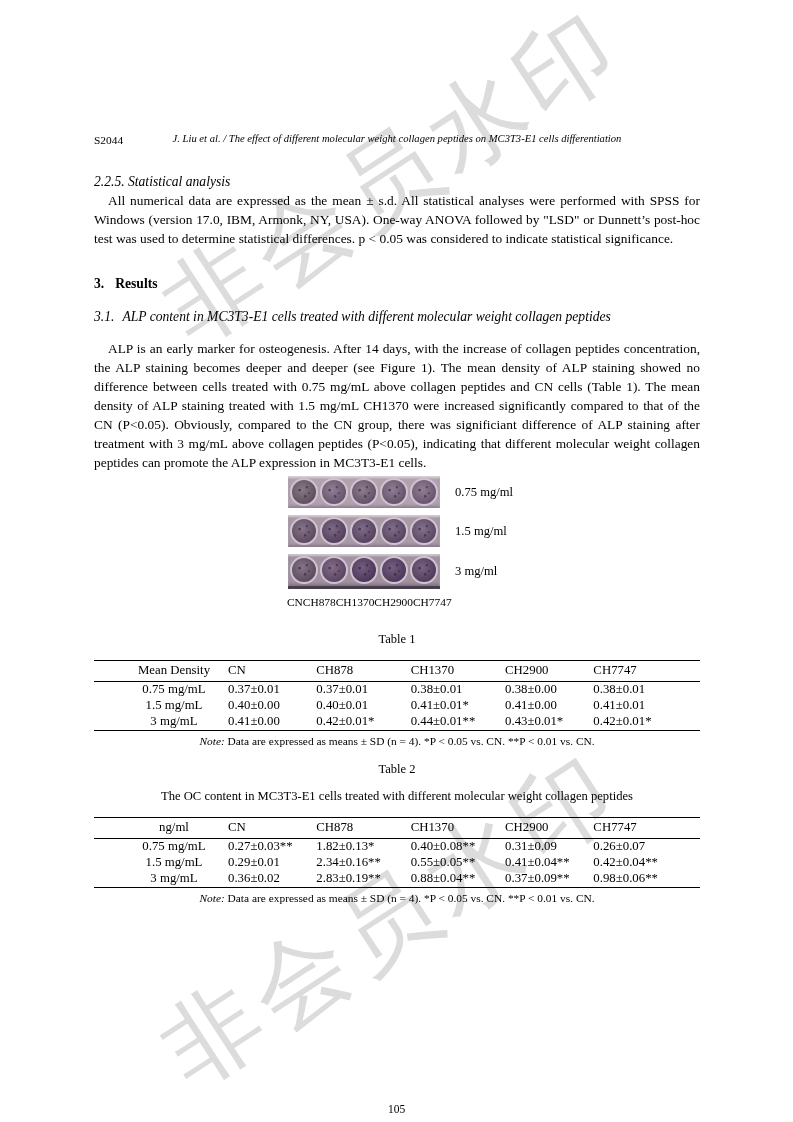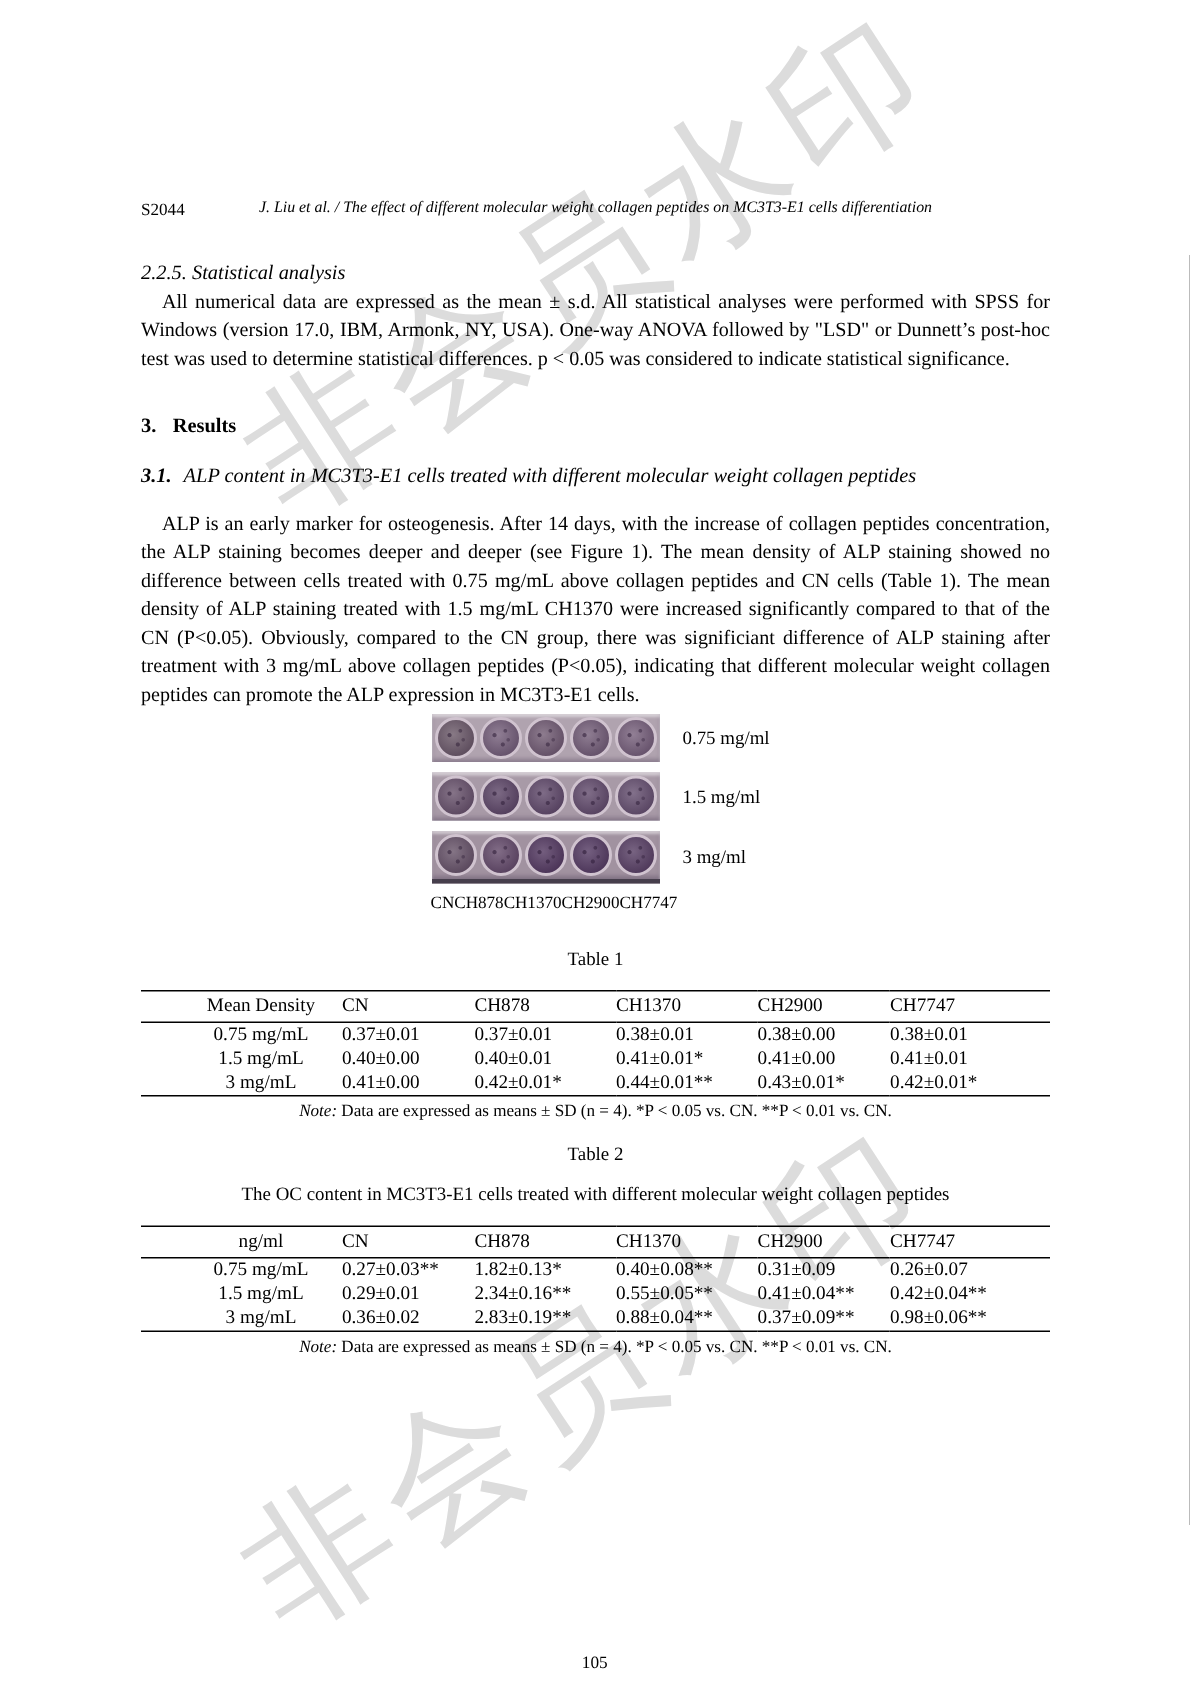--- a/index.html
+++ b/index.html
@@ -19,21 +19,21 @@
   
   .content { position:absolute; left:94px; top:133px; width:606px; z-index:1; }
   .running-head { position:relative; height:17px; }
   .page-id { position:absolute; left:0; top:1px; font-size:11.4px; }
   .running-title { display:block; text-align:center; font-style:italic; font-size:10.6px; }
   .h-sub { margin:22px 0 0 0; font-style:italic; font-size:13.6px; line-height:19px; }
   .body-par { margin:0; font-size:13.4px; line-height:19px; text-align:justify; text-indent:14px; }
   .h-results { margin:26px 0 0 0; font-weight:bold; font-size:13.6px; line-height:19px; }
   .h-results .num { margin-right:11px; }
   .h-31 { margin:14px 0 0 0; font-style:italic; font-size:13.6px; line-height:19px; }
-  .h-31 .num { margin-right:8px;font-weight:bold; }
+  .h-31 .num { margin-right:8px; }
   .par-alp { margin-top:13px; }
 
   
   .figure { margin:4px 0 0 194px; width:360px; }
   .plate-row { display:flex; align-items:center; margin-bottom:7px; }
   .plate {
     width:152px; height:32px; box-sizing:border-box;
     display:flex; align-items:center; justify-content:space-between;
     padding:0 2px;
     box-shadow: inset 0 2px 2px rgba(255,255,255,.5), inset 0 -2px 3px rgba(70,55,80,.35);

